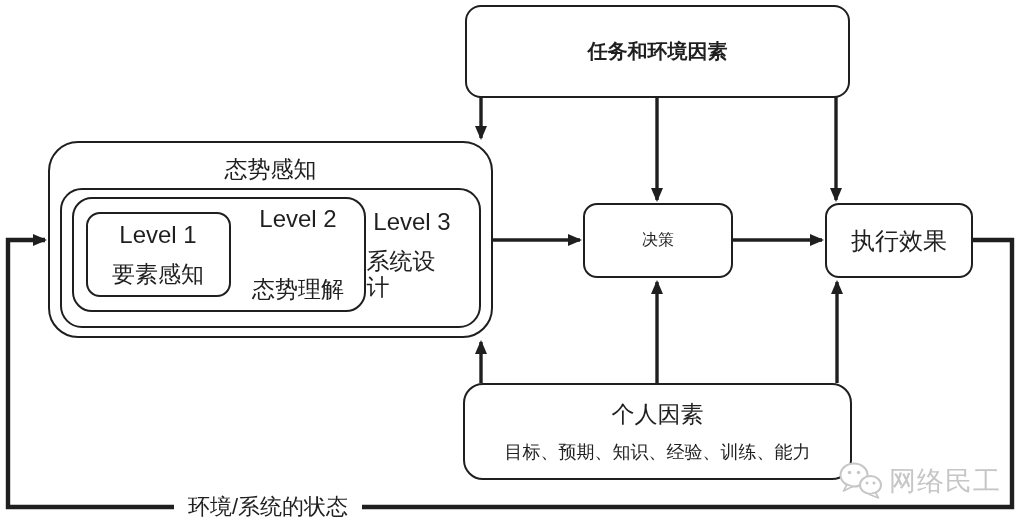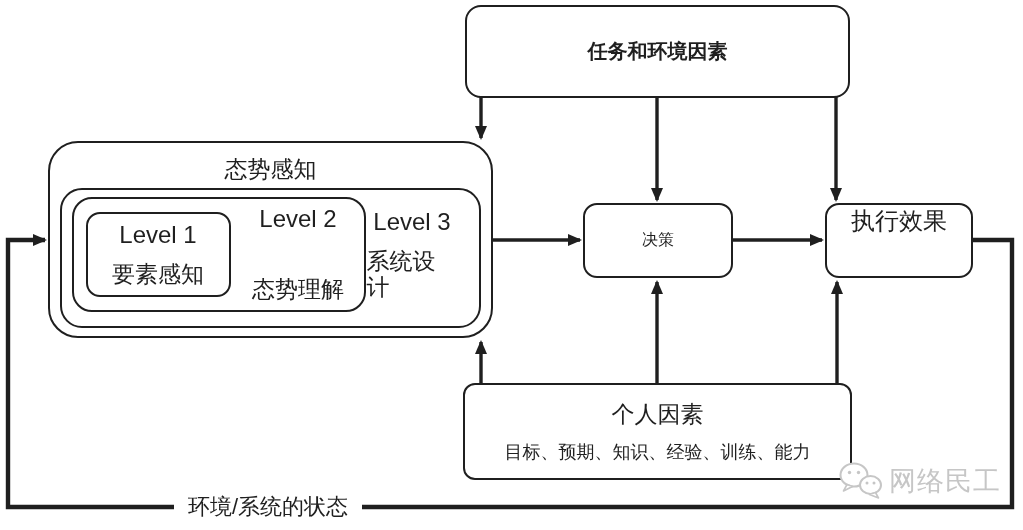--- a/index.html
+++ b/index.html
@@ -39,24 +39,24 @@
   .level-group{position:absolute;display:flex;flex-direction:column;align-items:center;justify-content:center;gap:13px;}
   #level2-group{left:157px;top:0;width:134px;height:110px;gap:44px;}
   #level3-group{left:305px;top:7.5px;width:91px;height:115px;}
   .level-name{font-size:24px;line-height:26px;}
   .level-label{font-size:23px;line-height:26px;}
 
   
   #decision-box{left:583px;top:203px;width:150px;height:75px;border-radius:14px;
     display:flex;align-items:center;justify-content:center;font-size:16px;}
   #execution-box{left:825px;top:203px;width:148px;height:75px;border-radius:14px;
-    display:flex;justify-content:center;font-size:24px;}
+    display:flex;align-items:center;justify-content:center;font-size:24px;}
 
   
-  #personal-box{left:463px;top:383px;width:389px;height:97px;border-radius:12px;padding:4px 0;}
+  #personal-box{left:463px;top:383px;width:389px;height:97px;border-radius:20px;padding:4px 0;}
   #personal-box .title{font-size:23px;}
   #personal-box .items{font-size:18px;}
 
   
   #wires{position:absolute;left:0;top:0;z-index:3;pointer-events:none;}
 
   
   #feedback-label{
     position:absolute;left:174px;top:493px;
     background:#ffffff;padding:0 14px;

